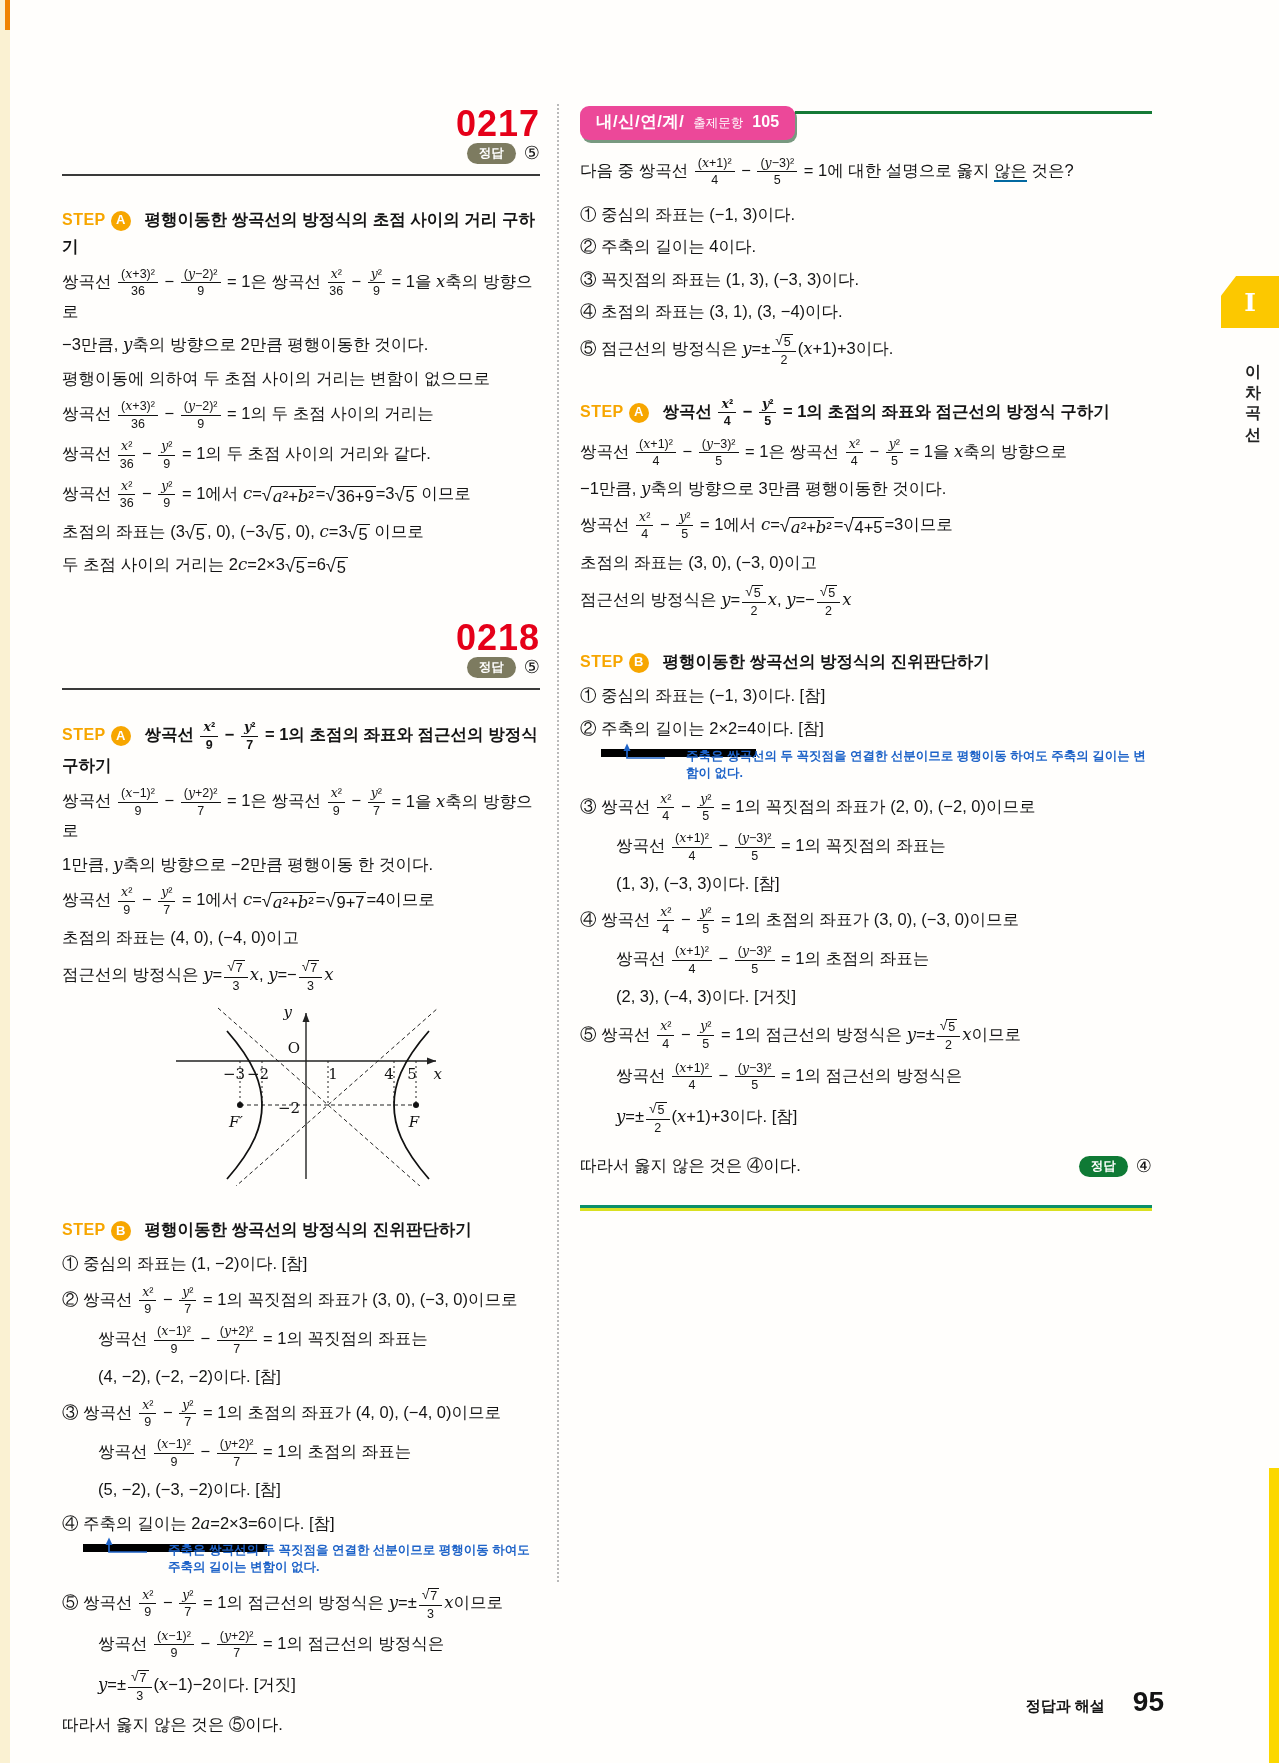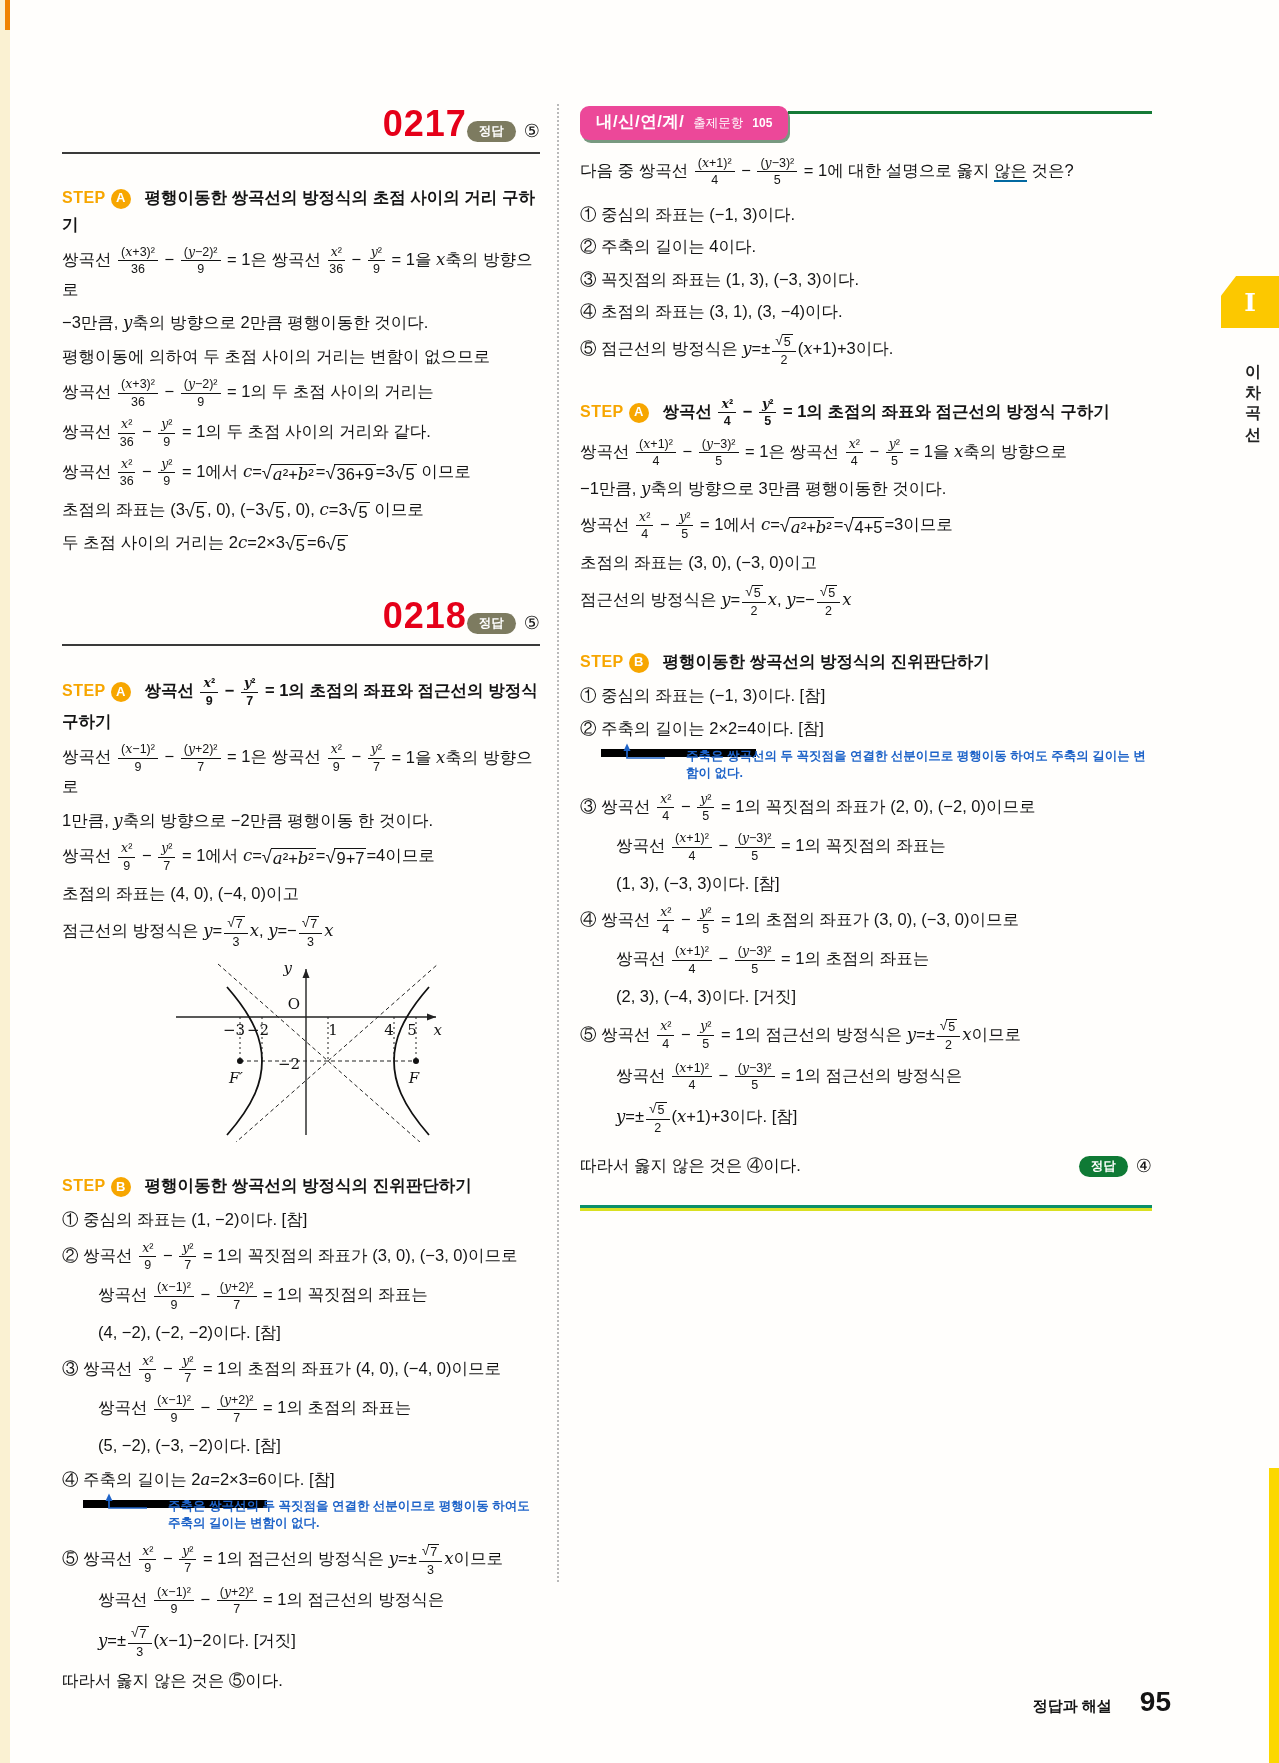--- a/index.html
+++ b/index.html
@@ -8,21 +8,21 @@
   
   .edge-left{position:absolute;left:0;top:0;width:10px;height:100%;background:#faf1d2;}
   .edge-left-accent{position:absolute;left:5px;top:0;width:5px;height:30px;background:#f08300;}
   .edge-right-bottom{position:absolute;right:0;top:1468px;width:10px;height:295px;background:#fcd800;}
   .divider{position:absolute;left:557px;top:104px;height:1478px;border-left:2px dotted #b9b9b9;}
   
   .col{position:absolute;top:106px;}
   .col.left{left:62px;width:478px;}
   .col.right{left:580px;width:572px;}
   
-  .prob-head{display:flex;align-items:flex-end;justify-content:flex-end;}
+  .prob-head{display:flex;align-items:flex-end;justify-content:flex-end;flex-direction:column;}
   .prob-num{color:#e50019;font-size:36px;font-weight:800;letter-spacing:1px;line-height:1;}
   .ans{display:flex;align-items:center;gap:8px;font-size:18px;}
   .pill{color:#fff;font-size:12.5px;font-weight:700;padding:3px 12px;border-radius:12px;line-height:1.2;}
   .pill.grey{background:#7d7b60;}
   .pill.green{background:#0f7a35;}
   .rule{height:2px;background:#3a3a3a;margin:10px 0 14px;}
   .p218{margin-top:42px;}
   
   .step-row{margin:30px 0 8px;line-height:1.6;}
   .step-word{color:#f7a600;font-weight:800;font-size:16px;letter-spacing:.5px;}
@@ -48,33 +48,33 @@
   
   .figure-wrap{display:flex;justify-content:center;margin:4px 0 10px;}
   .figure text{font-family:"DejaVu Serif",serif;font-size:15px;fill:#111;}
   .figure text.it{font-style:italic;}
   
   .linked-head{display:flex;align-items:flex-start;margin-bottom:16px;}
   .linked-badge{background:#ec4899;border-radius:9px;padding:5px 16px 7px;display:inline-flex;align-items:baseline;gap:9px;color:#fff;
                 box-shadow:2px 3px 0 rgba(10,70,25,.55);}
   .lb-main{font-weight:800;font-size:16.5px;letter-spacing:.5px;}
   .lb-sub{font-size:12.5px;}
-  .lb-num{font-weight:800;font-size:12px;}
+  .lb-num{font-weight:800;font-size:16px;}
   .linked-topline{flex:1;height:3px;background:#157a36;margin-top:5px;}
   .question{margin:4px 0 14px;line-height:1.7;}
   .concl-row{display:flex;align-items:center;margin-top:10px;}
   .concl-row .ans{margin-left:auto;}
   .linked-end{height:3px;background:#0a8f6a;border-bottom:3px solid #d9e021;margin-top:18px;}
   
   .side-tab{position:absolute;right:0;top:276px;width:58px;height:52px;background:#fcc800;color:#fff;
             display:flex;align-items:center;justify-content:center;font-family:"DejaVu Serif",serif;
             font-size:25px;font-weight:700;clip-path:polygon(26% 0,100% 0,100% 100%,0 100%,0 38%);}
   .side-chapter{position:absolute;right:16px;top:352px;writing-mode:vertical-rl;font-weight:700;font-size:16px;
                 letter-spacing:5px;color:#222;}
-  .footer{position:absolute;top:1686px;left:16px;width:1155px;display:flex;justify-content:flex-end;align-items:baseline;gap:28px;}
+  .footer{position:absolute;top:1686px;left:9px;width:1155px;display:flex;justify-content:flex-end;align-items:baseline;gap:28px;}
   .footer .flabel{font-size:15px;font-weight:700;}
   .footer .pageno{font-size:28px;font-weight:800;}
 </style>
 </head>
 <body>
 
 <div class="page">
   <div class="edge-left"></div>
   <div class="edge-left-accent"></div>
   <div class="divider"></div>

